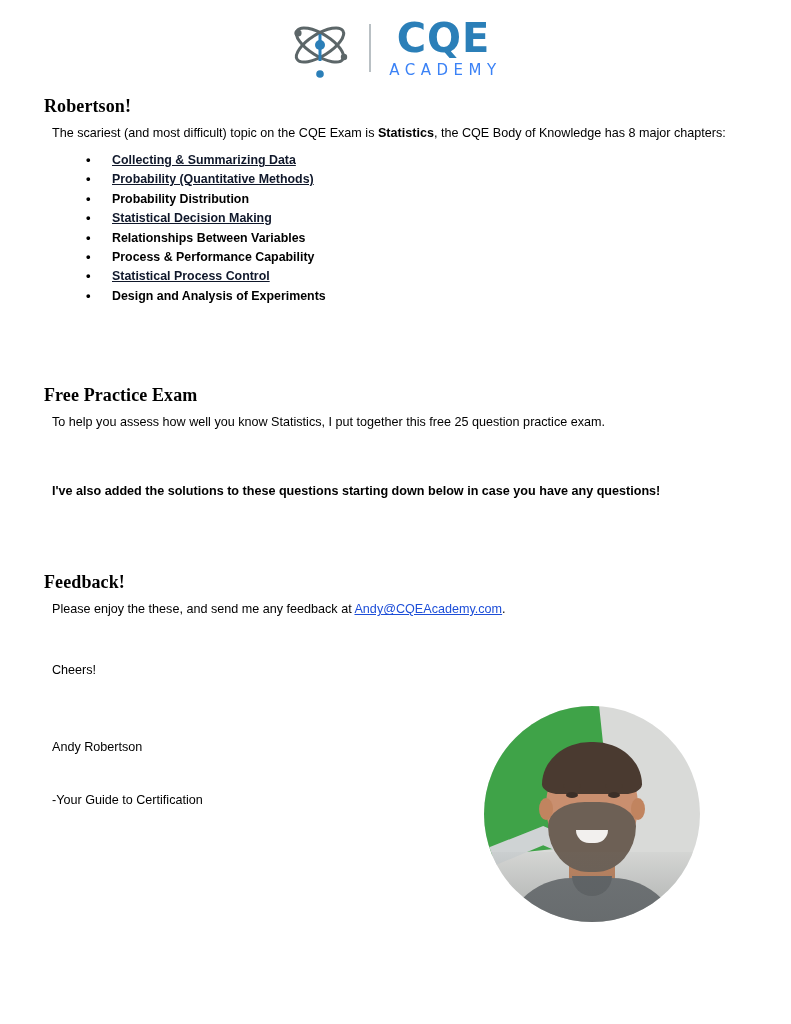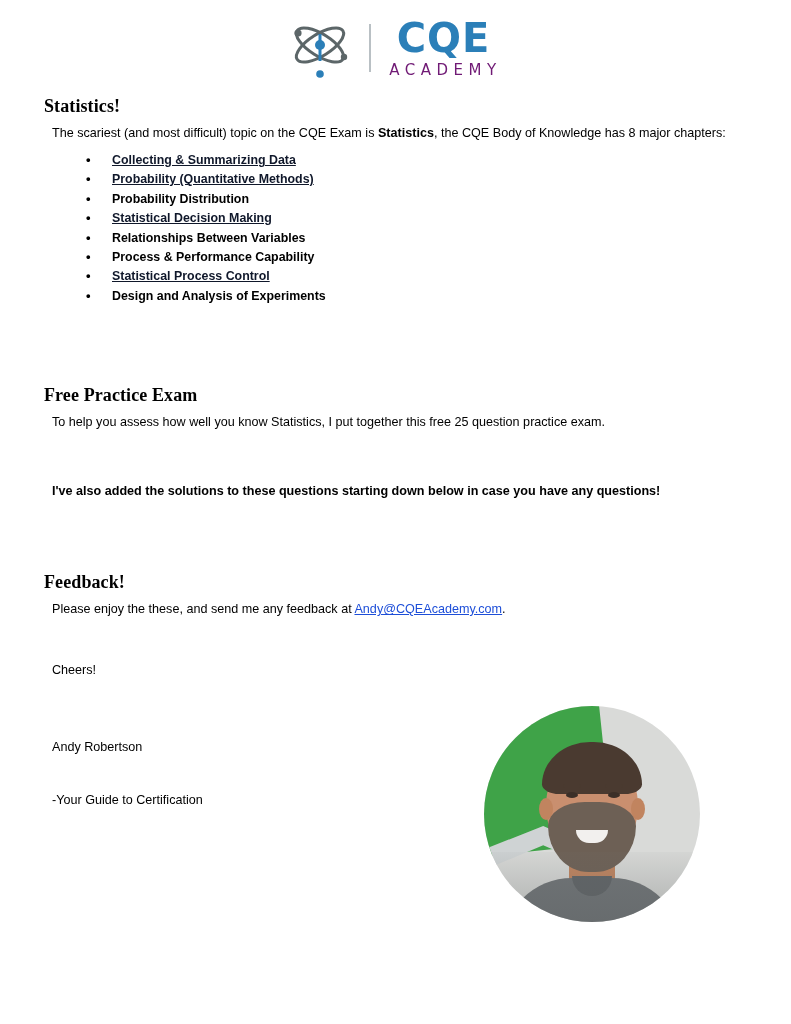--- a/index.html
+++ b/index.html
@@ -54,21 +54,21 @@
     font-family: "DejaVu Sans", sans-serif;
     font-weight: bold;
     font-size: 40px;
     letter-spacing: 1px;
     color: #2b7fb8;
   }
   .logo-academy {
     font-family: "DejaVu Sans", sans-serif;
     font-size: 15px;
     letter-spacing: 5.5px;
-    color: #701a75;
+    color: #3b82f6;
     margin-top: 5px;
     margin-left: 4px;
   }
 
   
   .content {
     padding: 0 44px;
   }
   h1.section {
     font-family: "Liberation Serif", serif;
@@ -308,21 +308,21 @@
       <span class="logo-divider"></span>
       <span class="logo-text">
         <span class="logo-cqe">CQE</span>
         <span class="logo-academy">ACADEMY</span>
       </span>
     </div>
   </div>
 
   <div class="content">
 
-    <h1 class="section">Statistics!</h1>
+    <h1 class="section">Robertson!</h1>
     <p class="para"><span>The scariest (and most difficult) topic on the CQE Exam is </span><b>Statistics</b><span>, the CQE Body of Knowledge has 8 major chapters:</span></p>
 
     <ul class="bullets">
       <li><a class="link" href="#">Collecting &amp; Summarizing Data</a></li>
       <li><a class="link" href="#">Probability (Quantitative Methods)</a></li>
       <li><span>Probability Distribution</span></li>
       <li><a class="link" href="#">Statistical Decision Making</a></li>
       <li><span>Relationships Between Variables</span></li>
       <li><span>Process &amp; Performance Capability</span></li>
       <li><a class="link" href="#">Statistical Process Control</a></li>

